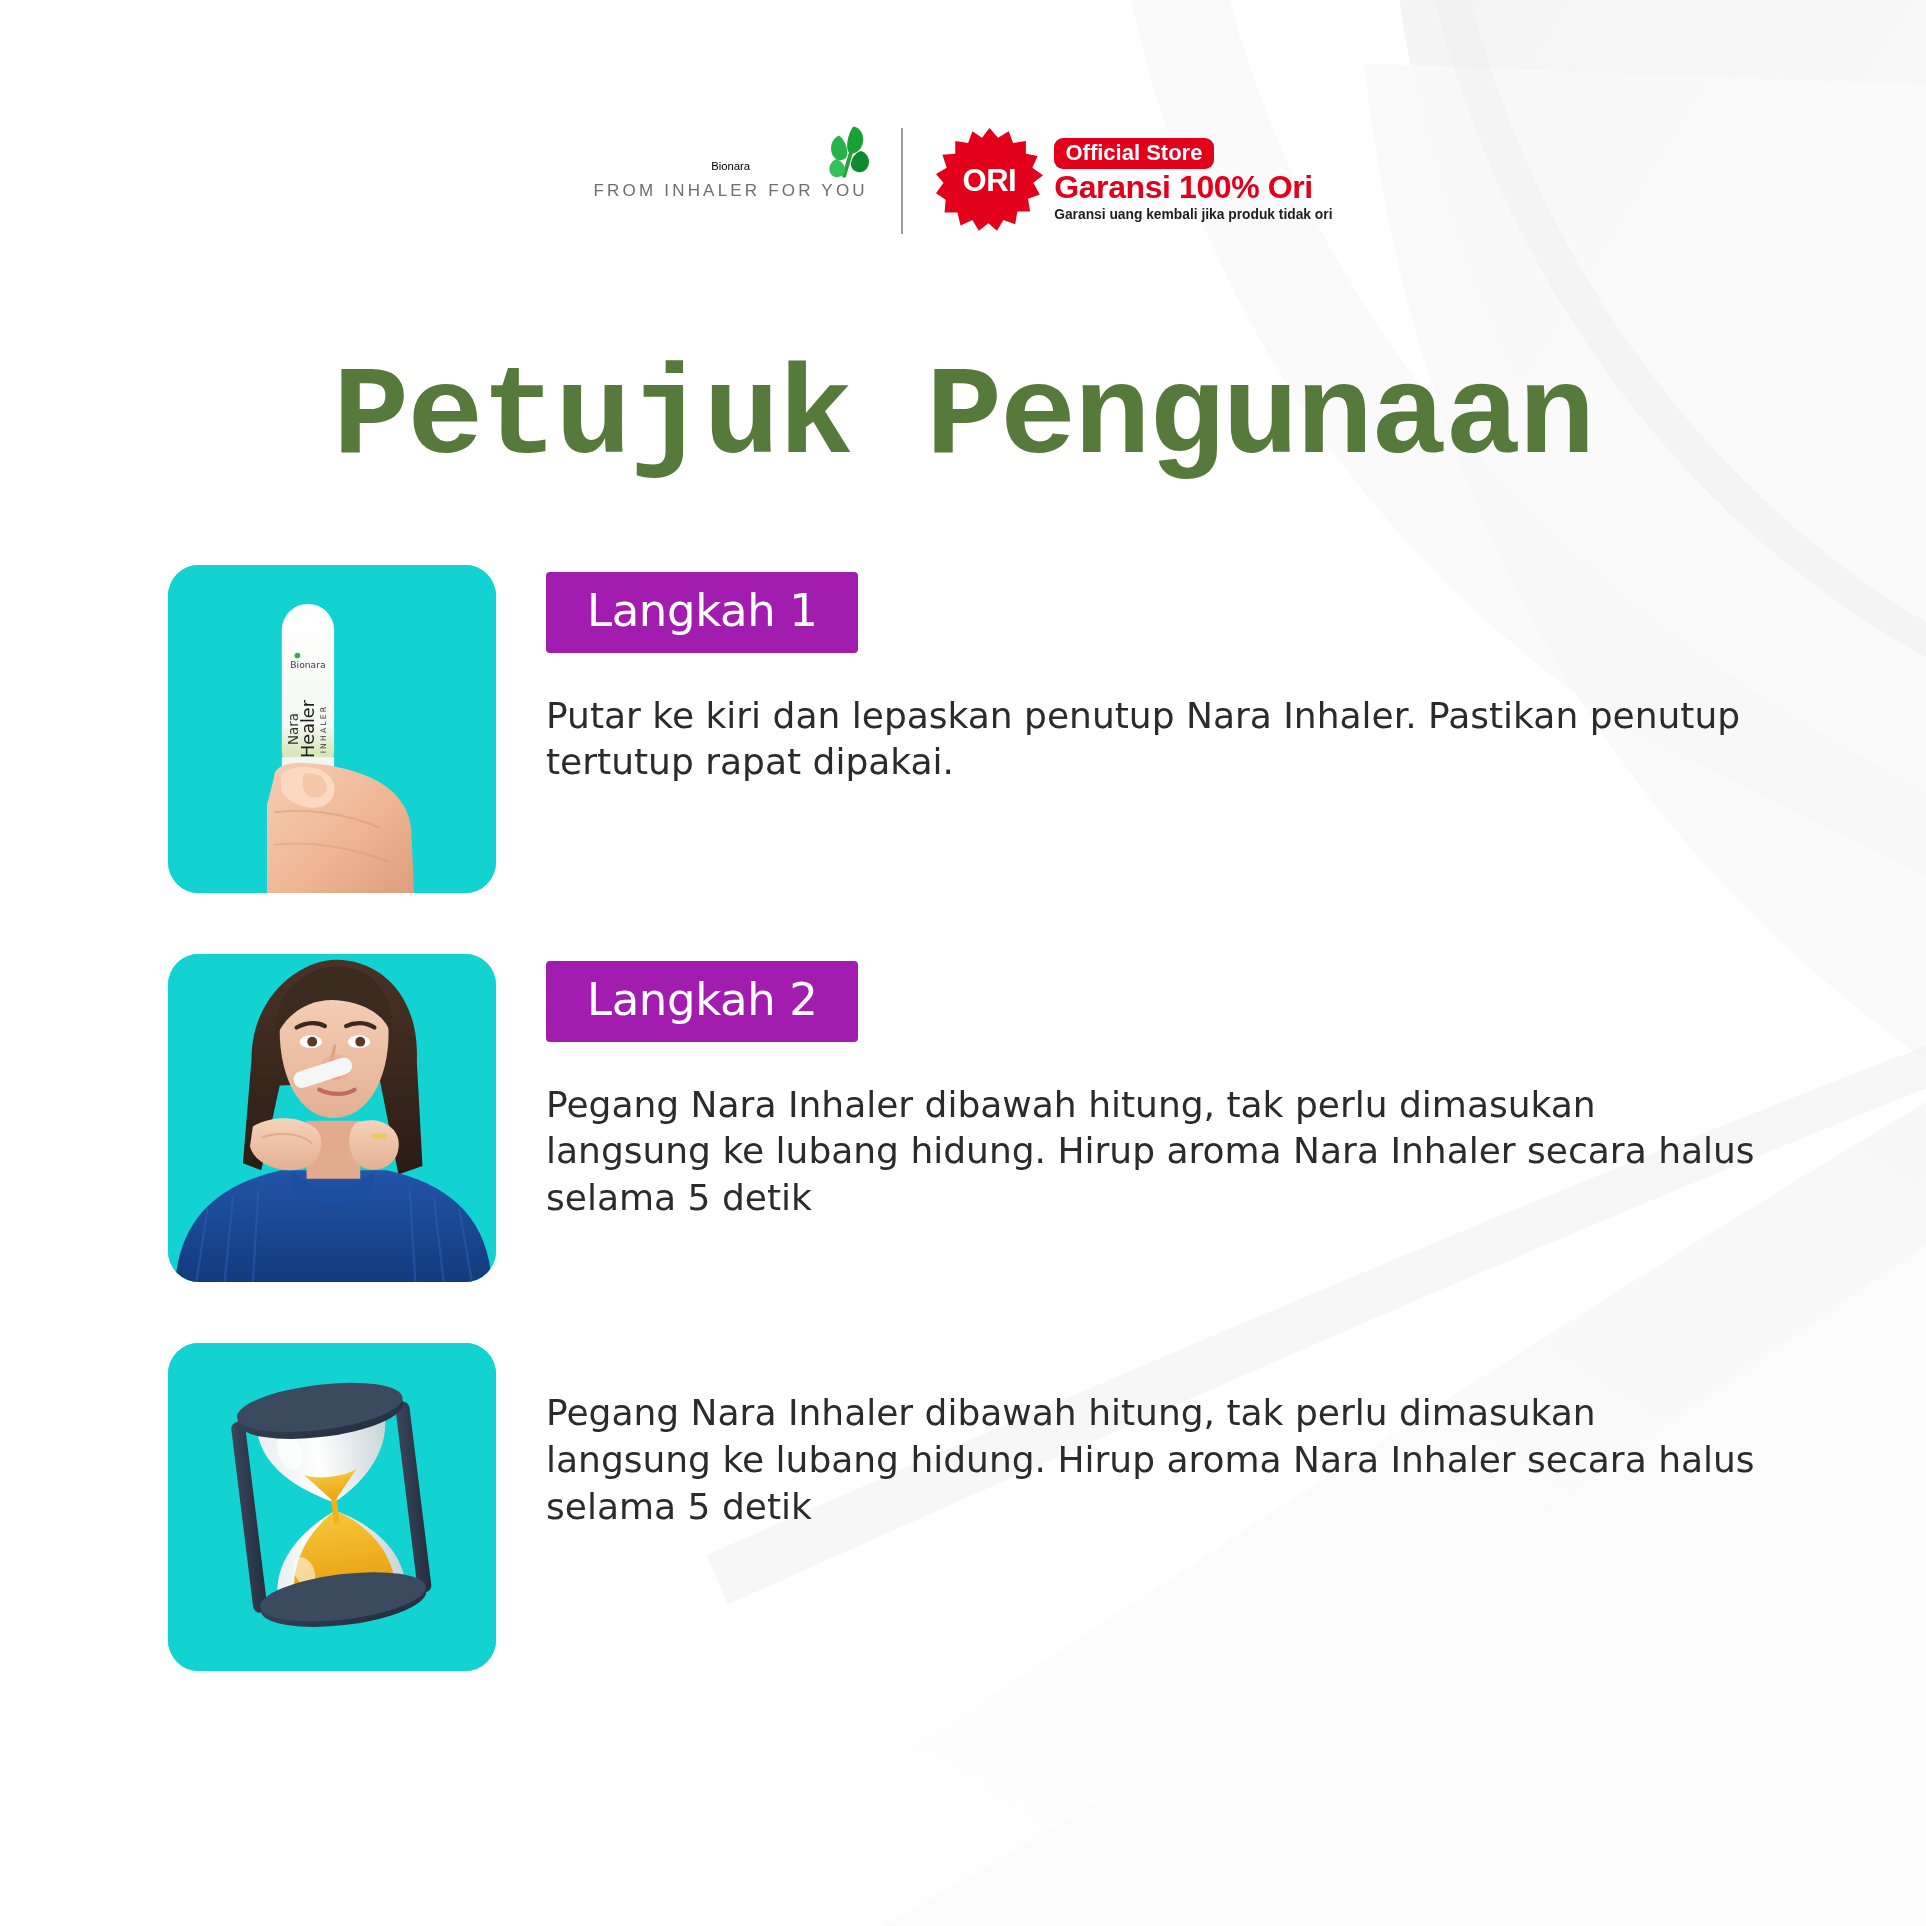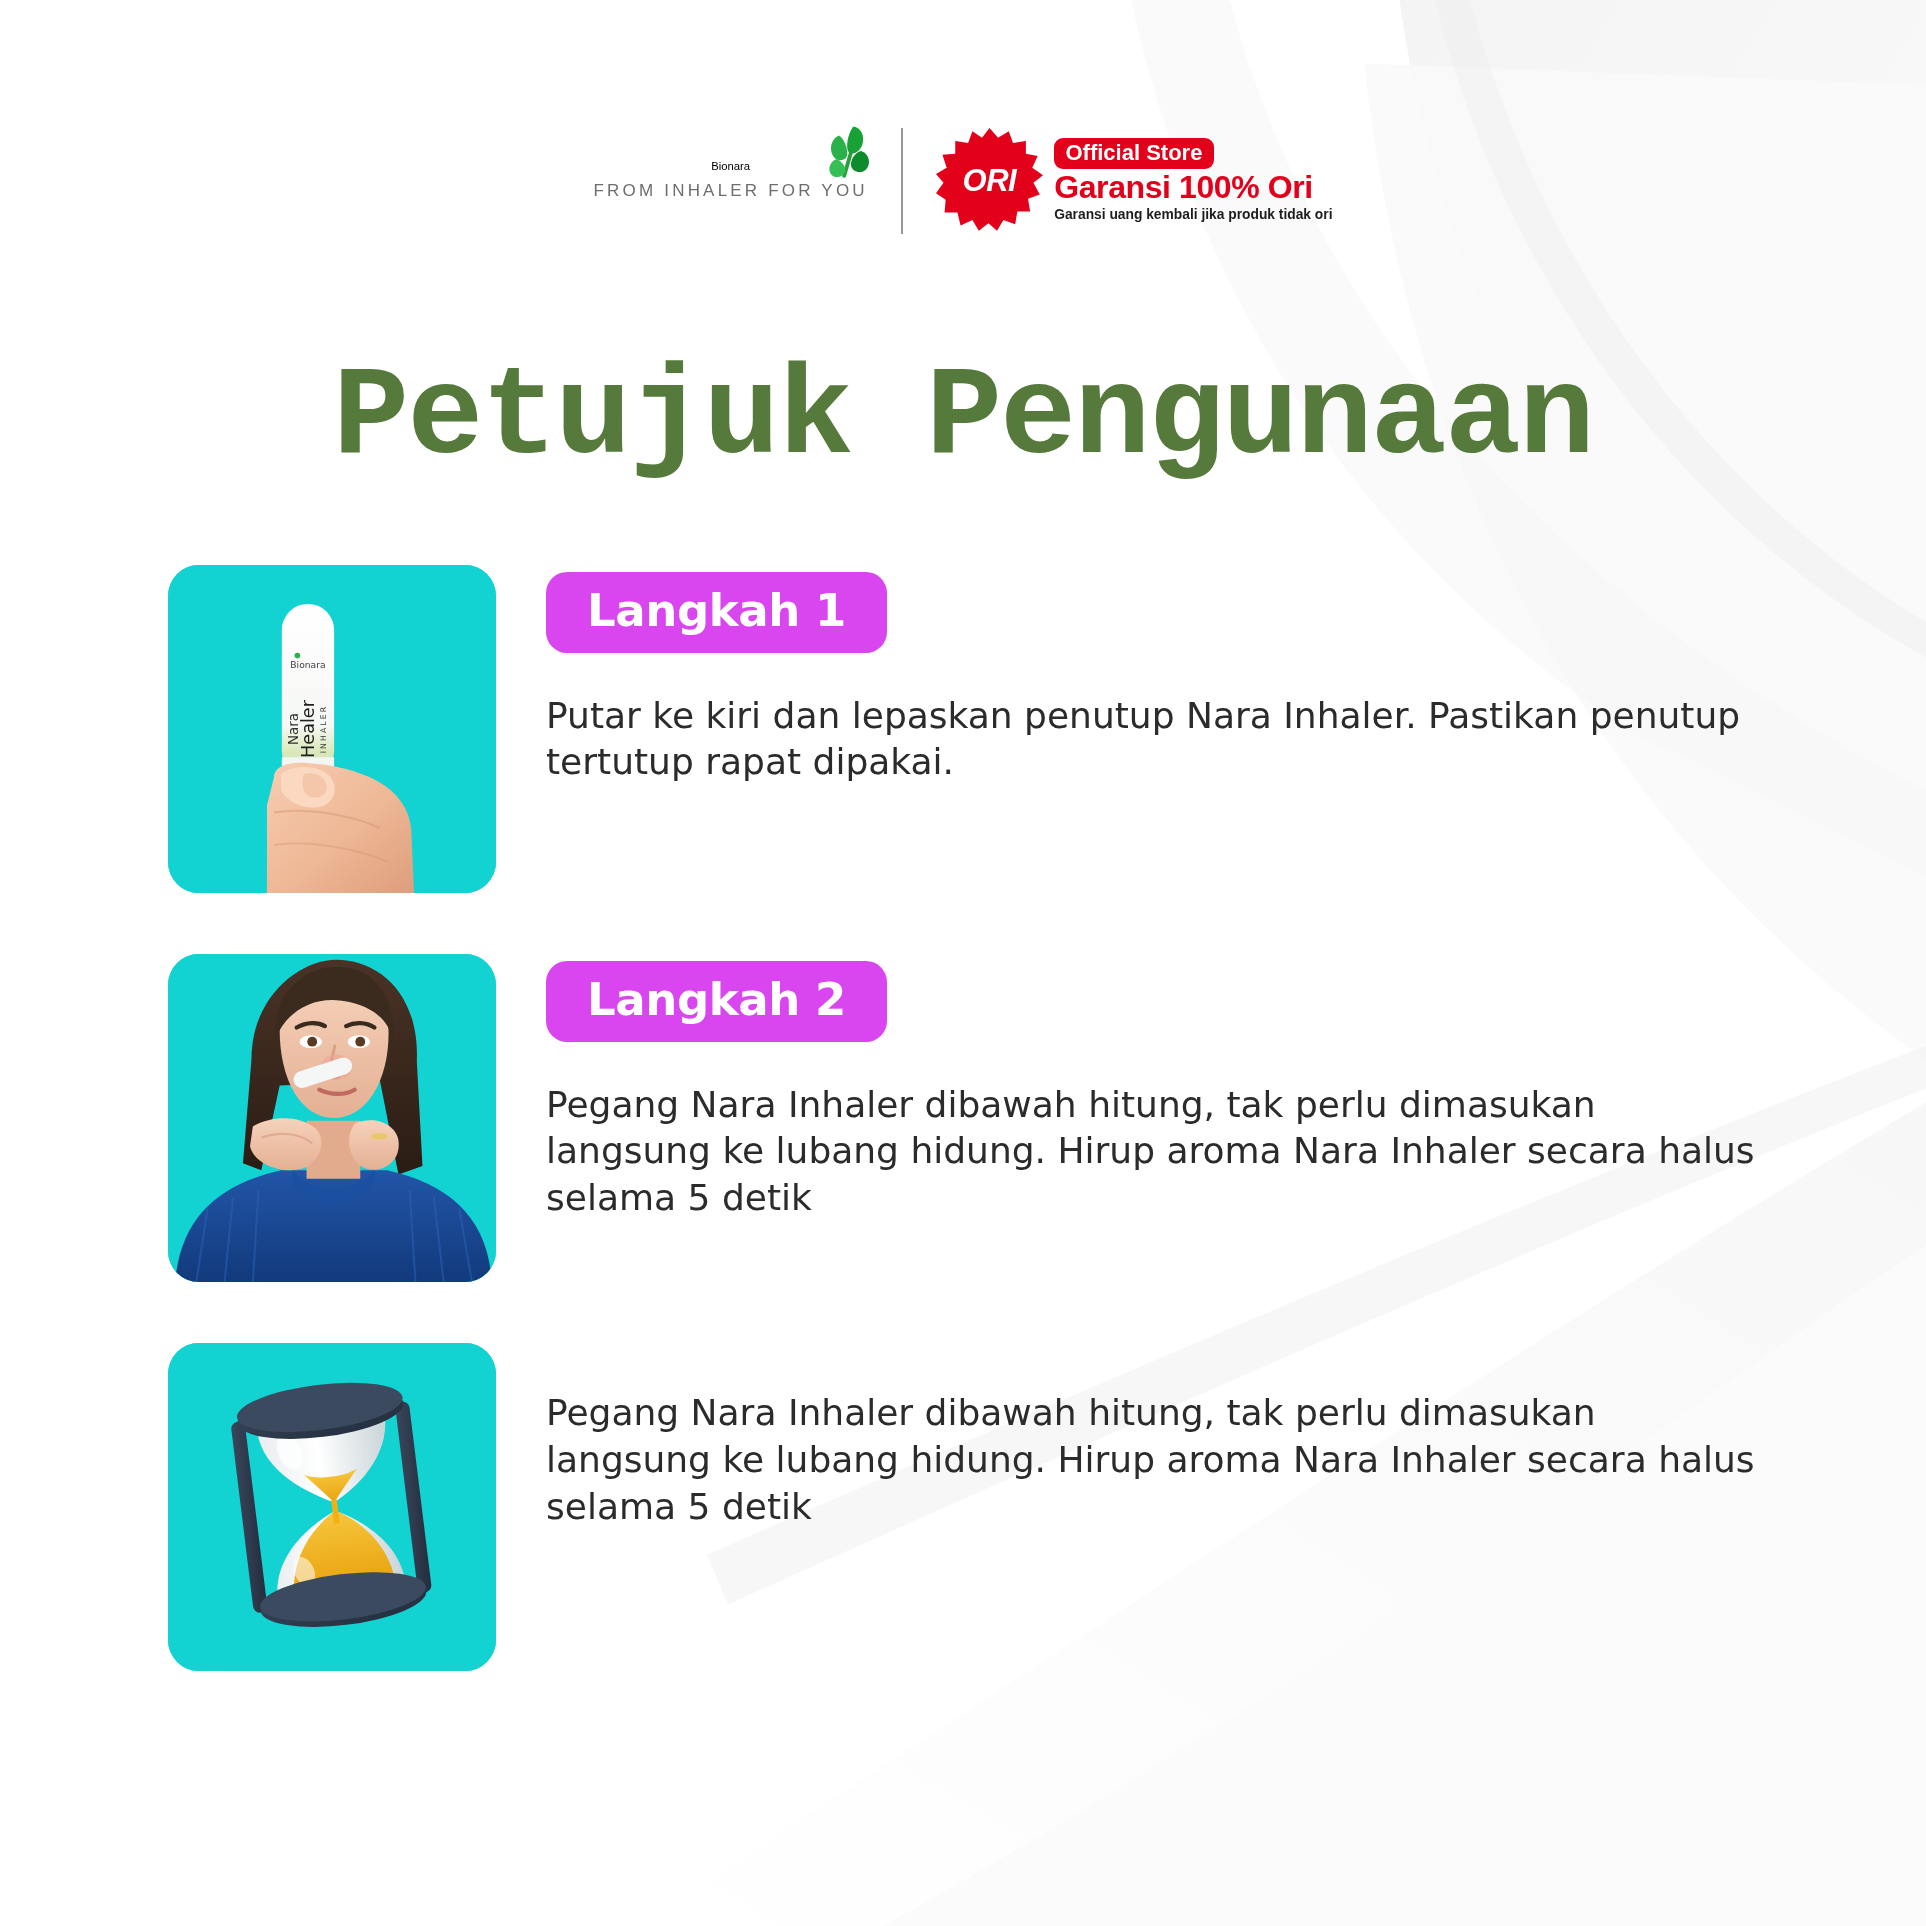--- a/index.html
+++ b/index.html
@@ -30,21 +30,20 @@
   .divider-v{ width:2.1px; height:106px; background:#9a9a9a; }
 
   
   .ori-block{ display:flex; align-items:center; gap:11.3px; }
   .ori-seal{ position:relative; width:107px; height:107px; }
   .ori-seal svg{ position:absolute; inset:0; }
   .ori-seal-text{
     position:absolute; inset:0; display:flex; align-items:center; justify-content:center;
     color:#fff; font-size:31px; font-weight:700; letter-spacing:-0.4px;
     font-family:"Liberation Sans", sans-serif;
-    font-style:italic;
   }
   .ori-texts{ display:flex; flex-direction:column; align-items:flex-start; }
   .official-store{
     background:#E3001B; color:#fff; font-size:22px; font-weight:700;
     padding:2.1px 11.3px 3.5px 11.3px; line-height:1.18; letter-spacing:0px;border-radius:9px;
   }
   .garansi-big{
     color:#E3001B; font-size:32px; font-weight:700; line-height:1.12;
     margin-top:1.4px; letter-spacing:-0.4px;
   }
@@ -64,23 +63,23 @@
   .steps{ position:absolute; top:565px; left:0; width:100%; z-index:5; }
   .step-row{ display:flex; align-items:flex-start; padding-left:168px; margin-bottom:61px; }
 
   .step-thumb{
     width:328px; height:328px; flex:0 0 328px;
     border-radius:31px; background:#12D2D2; overflow:hidden; position:relative;
   }
   .step-body{ margin-left:50px; padding-top:7px; flex:1; }
 
   .step-badge{
-    display:inline-block; background:#d946ef; color:#ffffff;
-    border-radius:21px; padding:15.6px 41px 20px 41px;
-    font-size:45px; font-weight:700; line-height:1;
+    display:inline-block; background:#a21caf; color:#ffffff;
+    border-radius:4px; padding:15.6px 41px 20px 41px;
+    font-size:45px; font-weight:400; line-height:1;
     font-family:"DejaVu Sans", sans-serif; letter-spacing:-0.4px;
   }
   .step-text{
     margin-top:40px; font-size:36px; line-height:1.30; color:#2b2b2b;
     max-width:1216px; font-weight:400;
     font-family:"DejaVu Sans", sans-serif;
   }
 
   
   .art{ position:absolute; inset:0; }

